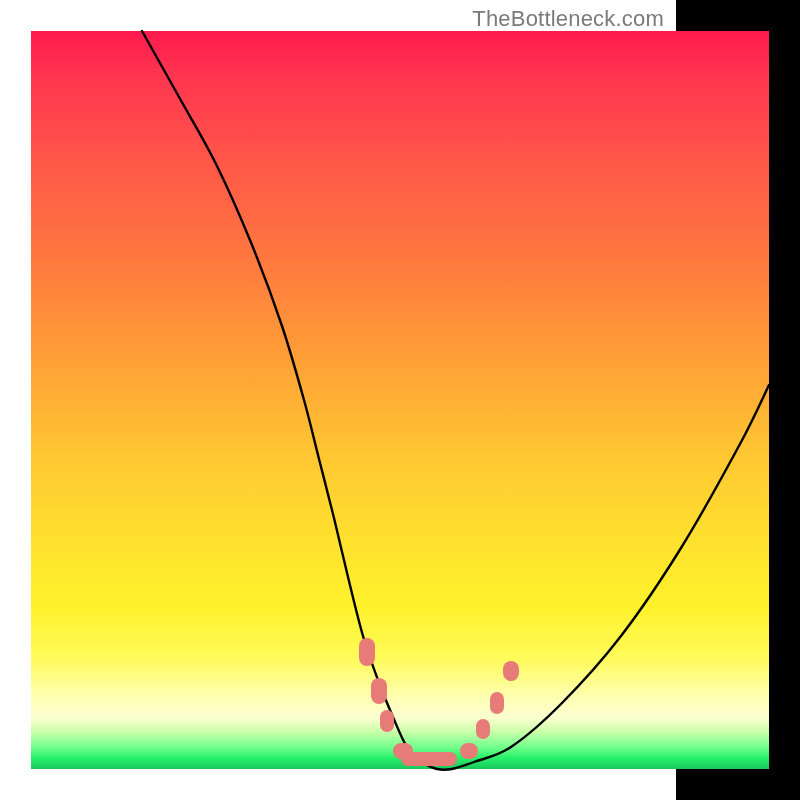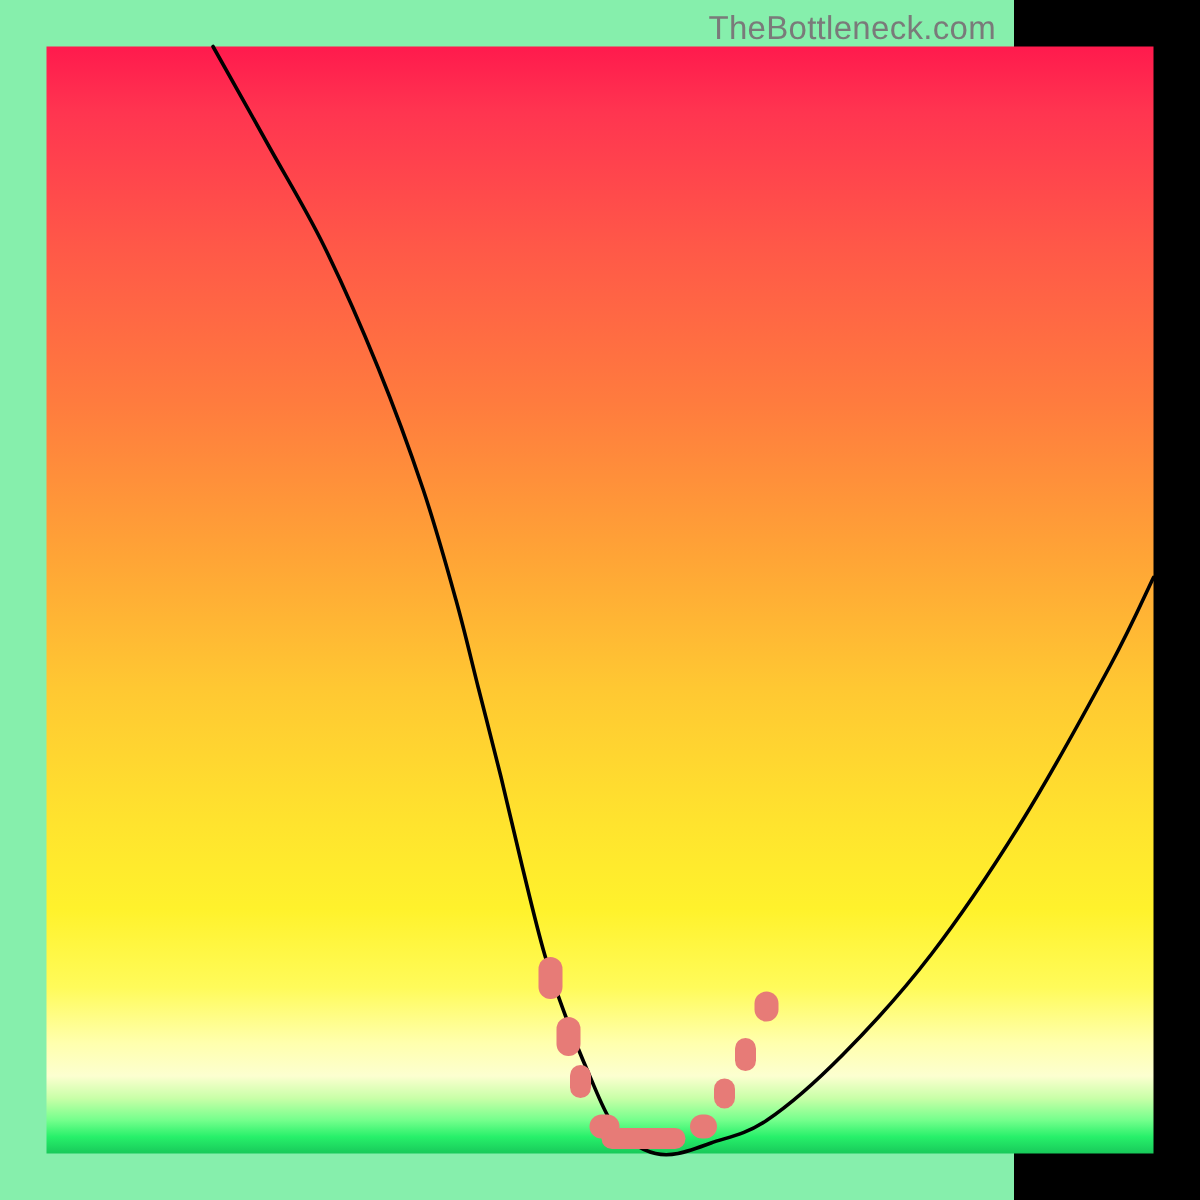--- a/index.html
+++ b/index.html
@@ -10,21 +10,21 @@
     background: #000;
     overflow: hidden;
     font-family: Arial, Helvetica, sans-serif;
   }
   .frame {
     position: absolute;
     left: 0;
     top: 0;
     width: 676px;
     height: 800px;
-    background: #86efac;
+    background: #ffffff;
   }
   .plot-area {
     position: absolute;
     left: 31px;
     top: 31px;
     width: 738px;
     height: 738px;
     
     background: linear-gradient(
       to bottom,

